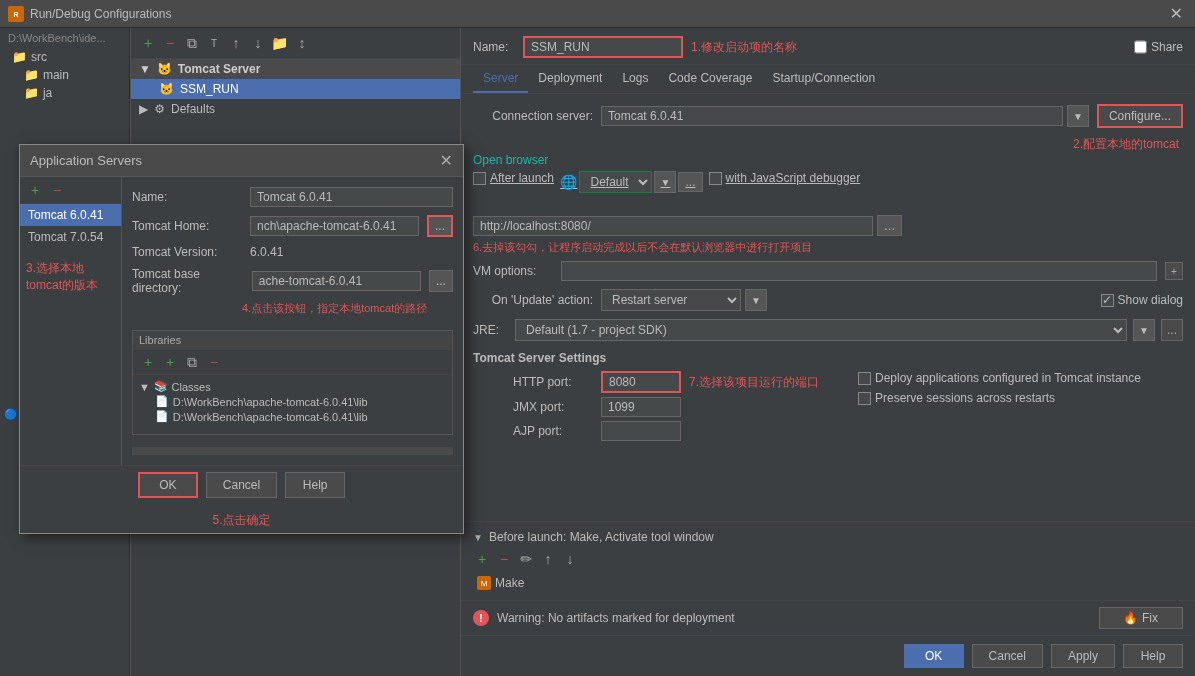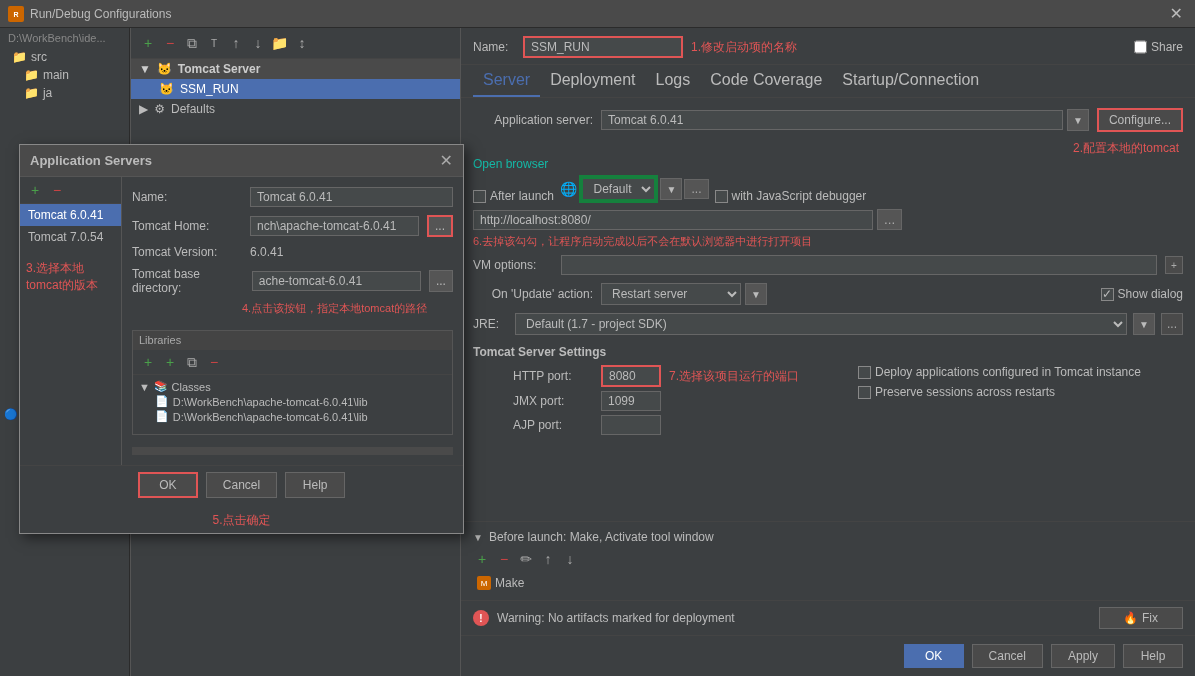--- a/index.html
+++ b/index.html
@@ -148,21 +148,21 @@
       display: flex;
       padding: 0 12px;
       border-bottom: 1px solid #444;
       background: #3c3f41;
     }
     .tab {
       padding: 6px 10px;
       cursor: pointer;
       color: #bbbbbb;
       border-bottom: 2px solid transparent;
-      font-size: 16px;
+      font-size: 12px;
       text-align: right;
     }
     .tab.active {
       color: #4b6eaf;
       border-bottom: 2px solid #4b6eaf;
     }
 
     
     .content-area {
       flex: 1;
@@ -211,22 +211,23 @@
       white-space: nowrap;
     }
 
     
     .section-label {
       color: #14b8a6;
       margin-bottom: 4px;
       font-size: 12px;
     }
     .browser-row {
-      display: flex; align-items: flex-end; gap: 6px;
-      margin-bottom: 6px;
+      display: flex; align-items: flex-start; gap: 6px;
+      margin-bottom: 22px;
+      text-decoration: underline;
     }
     .checkbox-wrapper {
       display: flex; align-items: center; gap: 4px;
     }
     .checkbox-box {
       width: 13px; height: 13px;
       border: 1px solid #888;
       background: #45494a;
       display: flex; align-items: center; justify-content: center;
     }
@@ -265,21 +266,21 @@
       display: flex; align-items: center;
       margin-bottom: 4px; gap: 8px;
     }
     .port-label { color: #bbbbbb; min-width: 80px; }
     .port-input {
       background: #45494a;
       border: 1px solid #666;
       color: #bbbbbb;
       padding: 2px 6px;
       font-size: 12px;
-      width: 60px;
+      width: 80px;
     }
 
     .checkbox-label { color: #bbbbbb; font-size: 12px; }
 
     .before-launch-section {
       border-top: 1px solid #444;
       padding: 8px 12px;
     }
     .before-label {
       display: flex; align-items: center; gap: 6px;
@@ -357,21 +358,21 @@
       box-shadow: 4px 4px 12px rgba(0,0,0,0.5);
       z-index: 100;
       display: flex; flex-direction: column;
     }
     .dialog-title-bar {
       background: #4a4a4a;
       padding: 6px 10px;
       display: flex; align-items: center; justify-content: space-between;
       border-bottom: 1px solid #555;
     }
-    .dialog-title { color: #bbbbbb; font-size: 13px; font-weight: bold; }
+    .dialog-title { color: #bbbbbb; font-size: 13px; font-weight: normal; }
     .close-btn {
       cursor: pointer; color: #aaa; font-size: 16px;
     }
 
     .dialog-body {
       display: flex; flex: 1; overflow: hidden;
     }
 
     
     .servers-list {
@@ -602,21 +603,21 @@
       <div class="tab active">Server</div>
       <div class="tab">Deployment</div>
       <div class="tab">Logs</div>
       <div class="tab">Code Coverage</div>
       <div class="tab">Startup/Connection</div>
     </div>
 
     <div class="content-area">
 
       <div class="form-row">
-        <span class="form-label">Application server:</span>
+        <span class="form-label">Connection server:</span>
         <div style="display:flex;align-items:center;flex:1;gap:4px;">
           <select class="form-select">
             <option>Tomcat 6.0.41</option>
           </select>
           <div class="dropdown-btn">▼</div>
         </div>
         <button class="configure-btn">Configure...</button>
       </div>
       <div style="text-align:right;padding-right:4px;">
         <span class="annotation-red">2.配置本地的tomcat</span>
@@ -624,21 +625,21 @@
 
       <div style="margin-bottom:4px;">
         <div class="section-label">Open browser</div>
         <div class="browser-row">
           <div class="checkbox-wrapper">
             <div class="checkbox-box"></div>
             <span>After launch</span>
           </div>
           <div class="browser-select-group">
             <span style="font-size:14px;">🌐</span>
-            <select style="background:#45494a;border:4px solid #15803d;color:#bbbbbb;padding:2px 6px;font-size:12px;">
+            <select style="background:#45494a;border:1px solid #15803d;color:#bbbbbb;padding:2px 6px;font-size:12px;">
               <option>Default</option>
             </select>
             <div class="dropdown-btn">▼</div>
             <button style="background:#555;border:1px solid #666;color:#aaa;padding:2px 6px;cursor:pointer;font-size:12px;">...</button>
           </div>
           <div class="checkbox-wrapper">
             <div class="checkbox-box"></div>
             <span>with JavaScript debugger</span>
           </div>
         </div>

